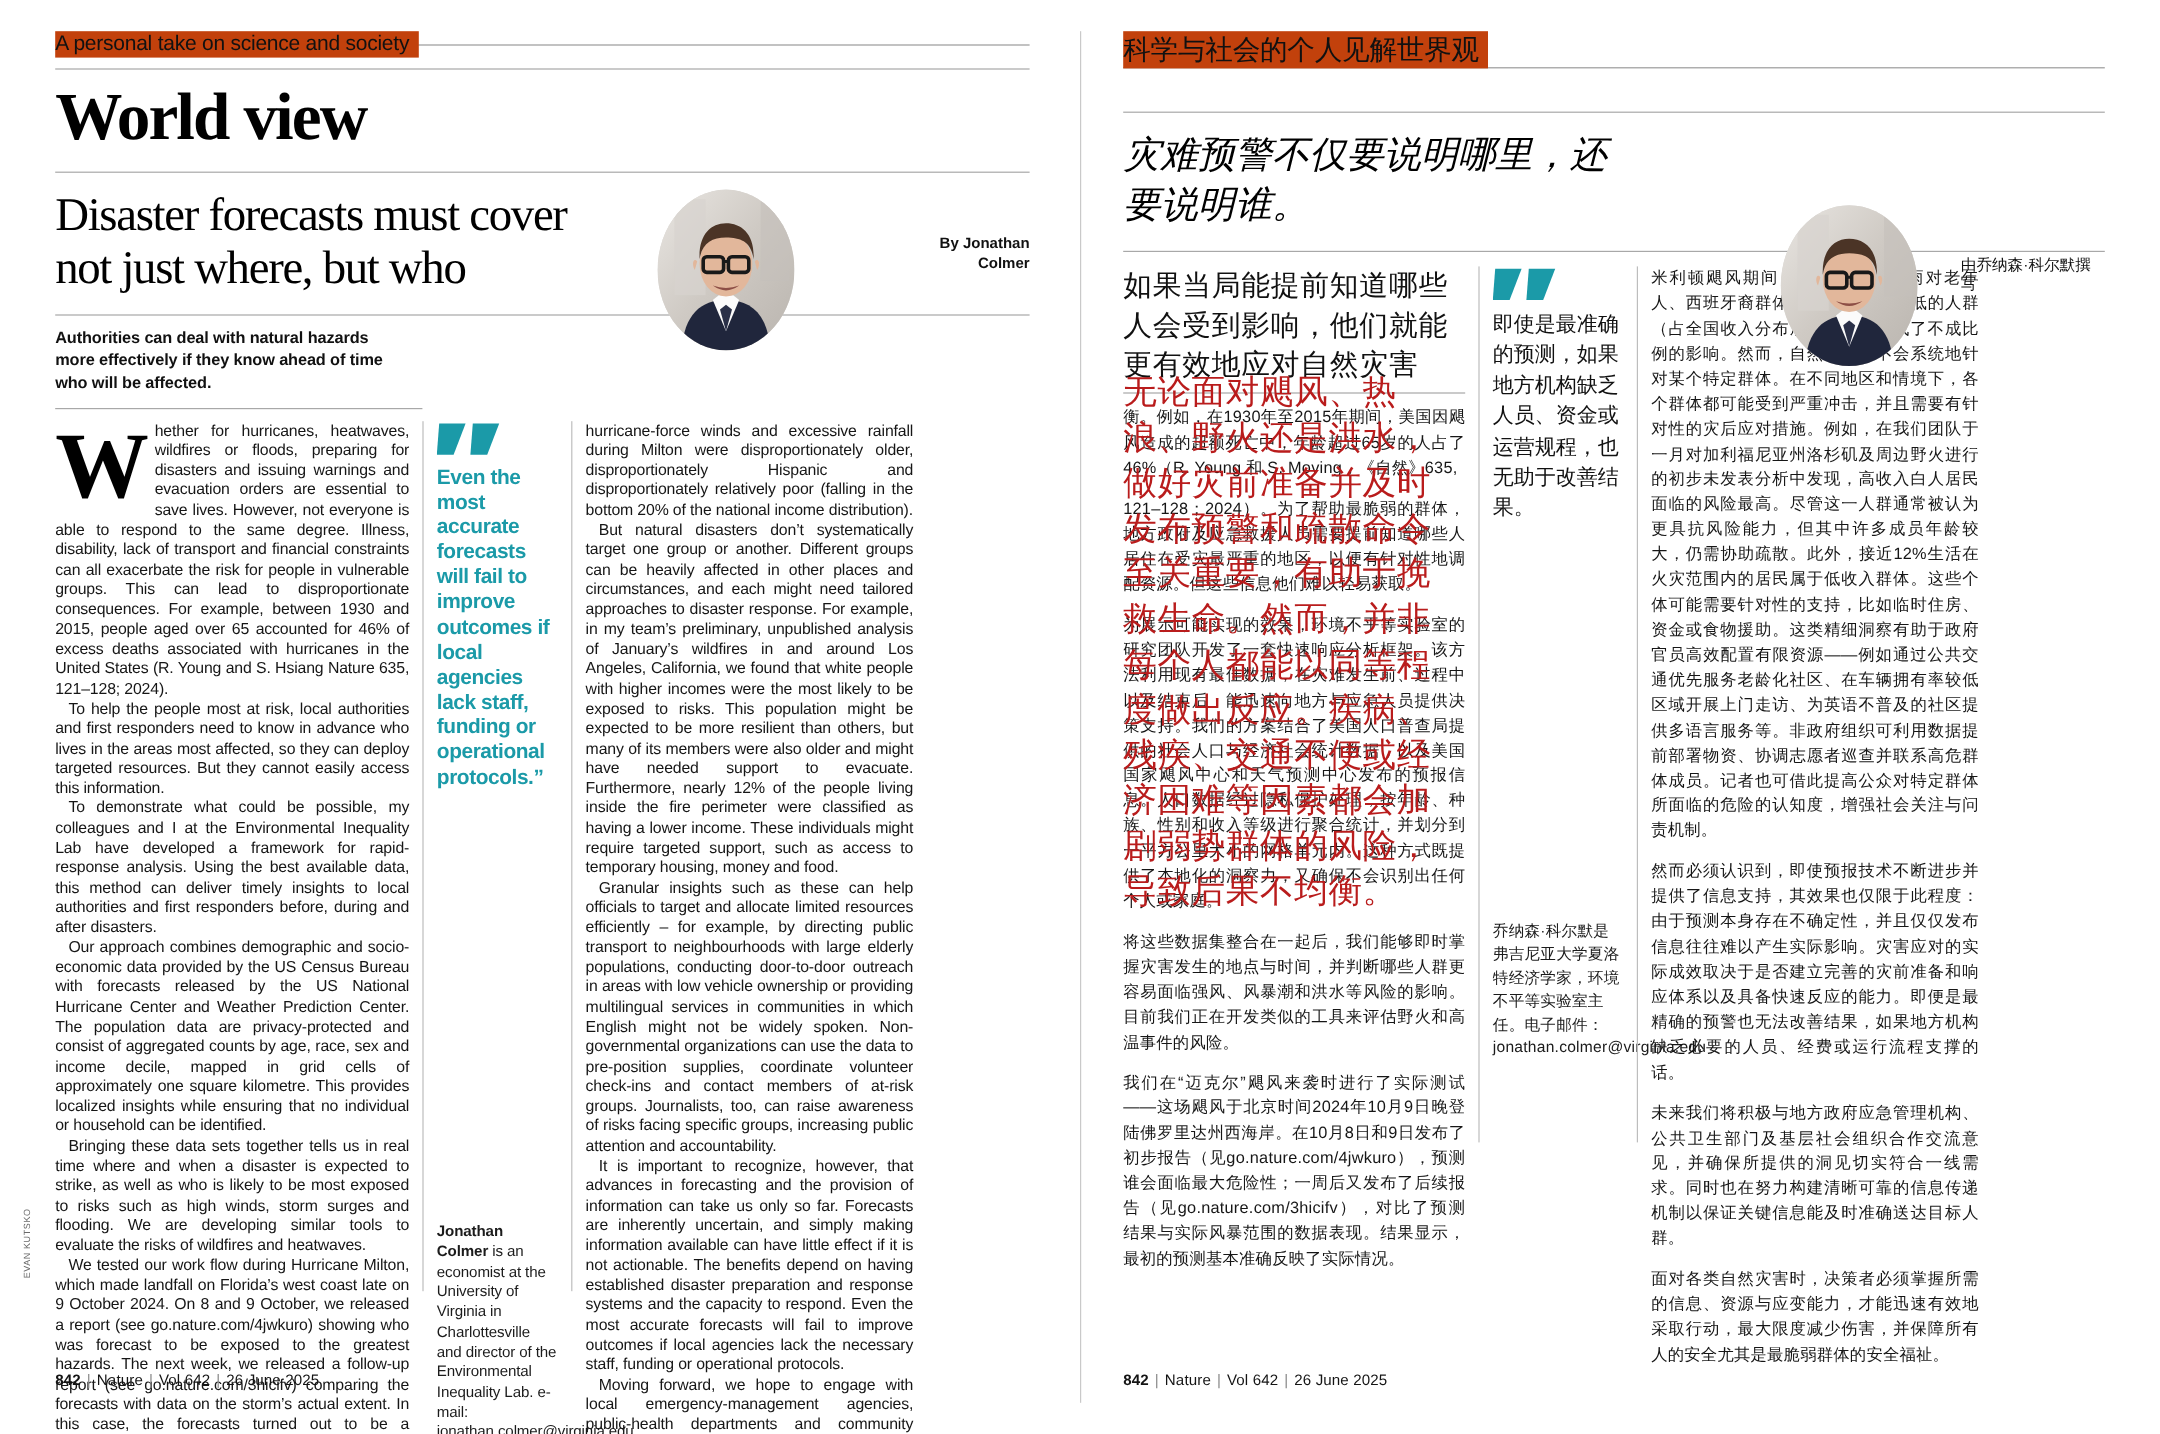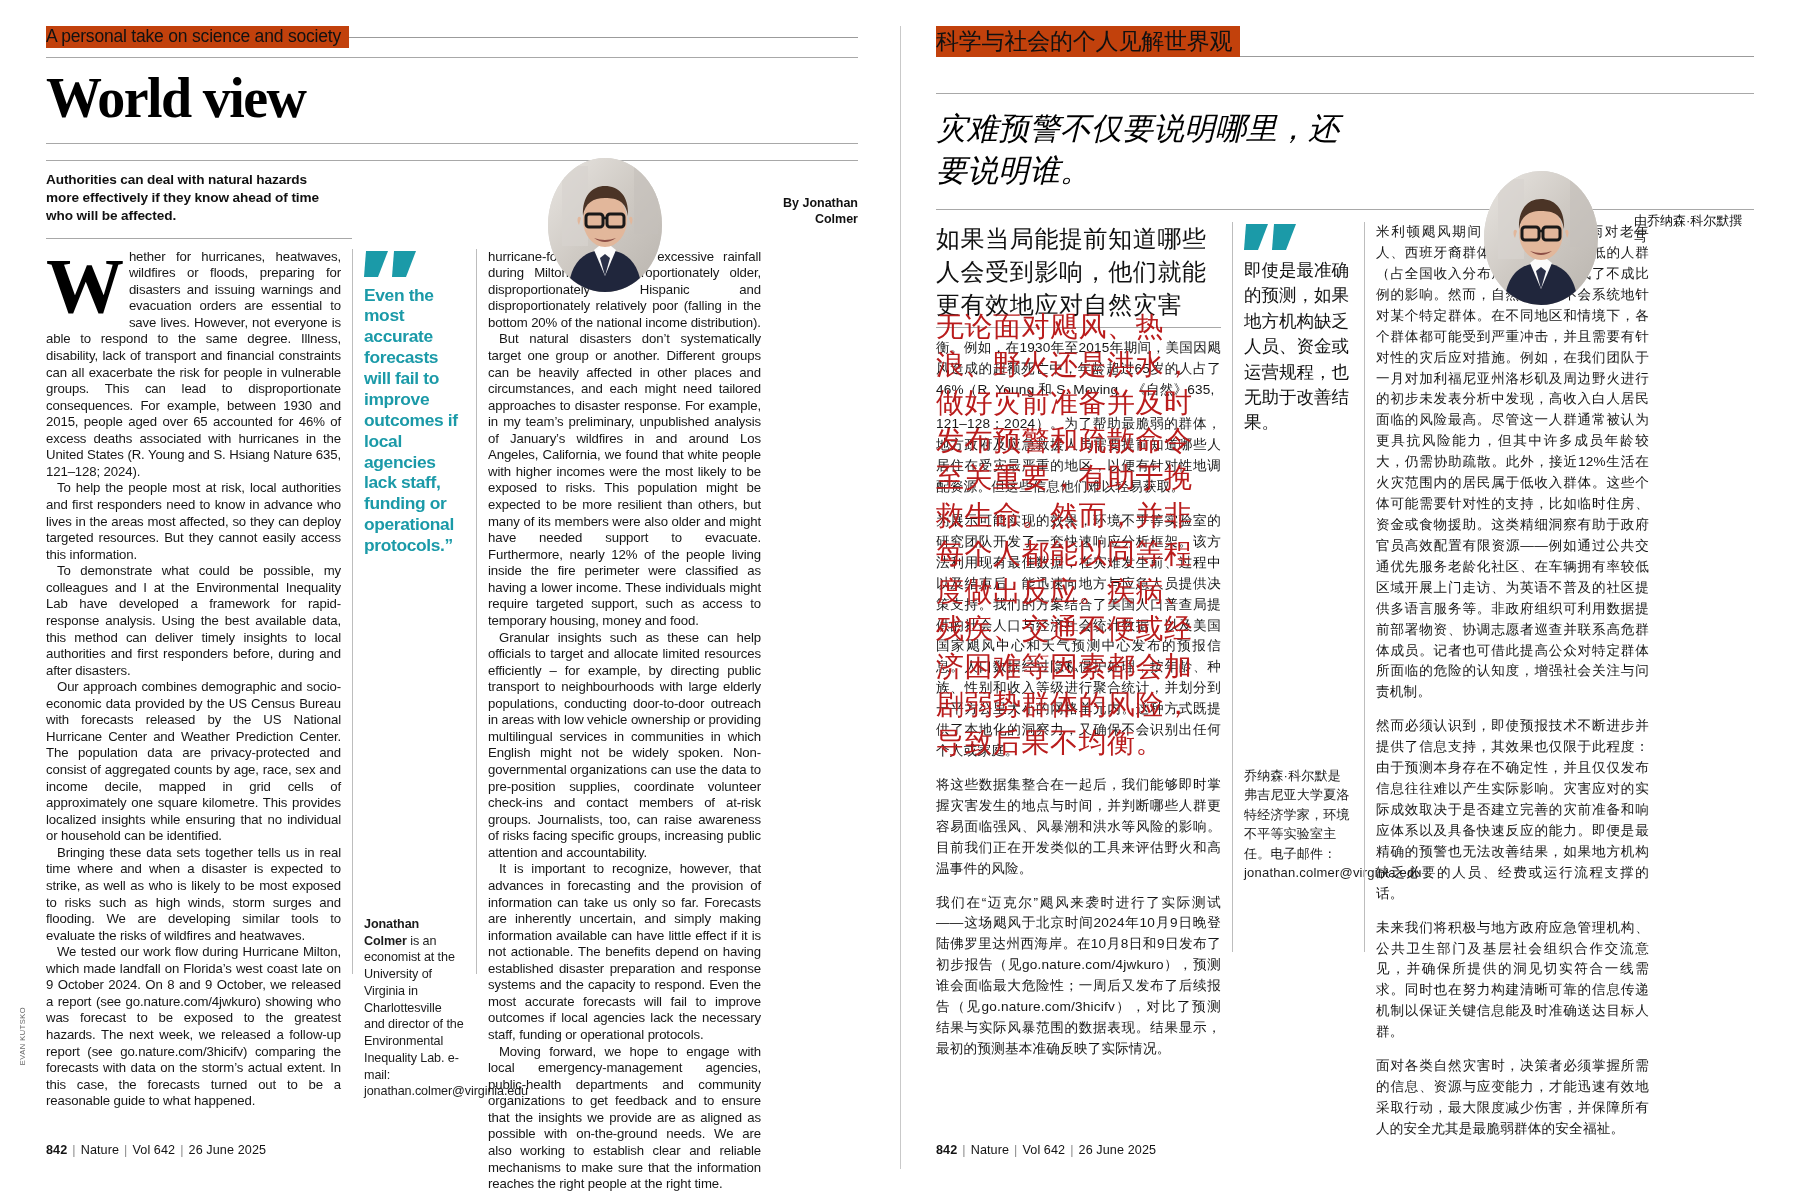--- a/index.html
+++ b/index.html
@@ -190,20 +190,21 @@
           <rect x="59" y="56" width="17" height="13" rx="3" fill="none" stroke="#191919" stroke-width="3"></rect>
           <line x1="55" y1="60" x2="59" y2="60" stroke="#191919" stroke-width="2.5"></line>
           <path d="M46 80 Q57 88 68 80 Q57 84 46 80 Z" fill="#8d4f46"></path>
         </svg>
       </div>
 
       <div class="byline">By Jonathan Colmer</div>
     </div>
 
     <hr class="hr-mid">
+    <div class="headline">Disaster forecasts must cover not just where, but who</div>
     <hr class="hr-thin" style="margin-top:16px">
 
     <div style="display:flex;margin-top:10px;">
       <div style="width:306px;padding-right:11px;">
         <div class="standfirst">Authorities can deal with natural hazards more effectively if they know ahead of time who will be affected.</div>
       </div>
     </div>
     <hr class="hr-thin" style="margin-top:12px;width:306px;">
 
     <div class="body-area">

